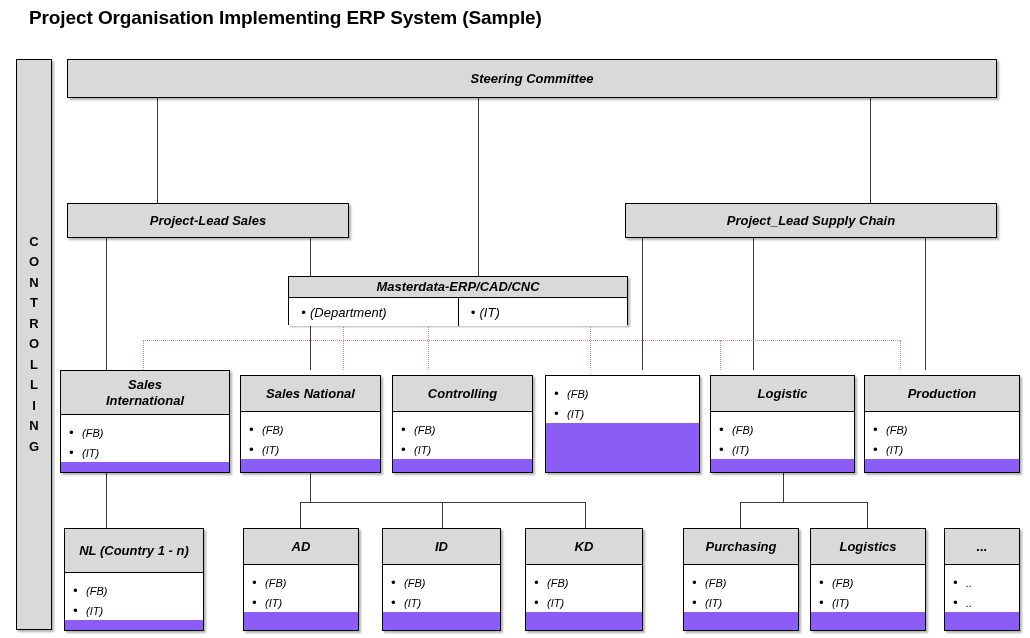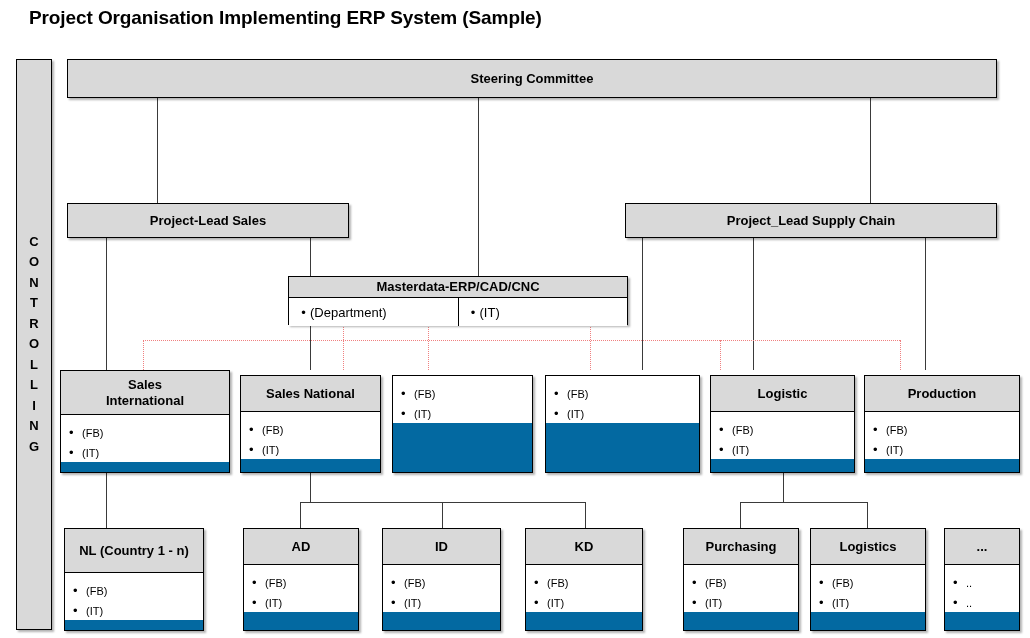--- a/index.html
+++ b/index.html
@@ -29,23 +29,24 @@
     color: #000000;
     letter-spacing: -0.1px;
     white-space: nowrap;
   }
 
   
   .node {
     position: absolute;
     box-sizing: border-box;
     border: 1px solid #000000;
-    background: #0369a1;
+    background: #8b5cf6;
     box-shadow: 2px 2px 2px rgba(0,0,0,0.30);
     z-index: 5;
+    font-style: italic;
   }
   .node .hdr {
     box-sizing: border-box;
     background: #d9d9d9;
     color: #000000;
     font-weight: bold;
     font-size: 13px;
     text-align: center;
     display: flex;
     align-items: center;
@@ -240,20 +241,21 @@
 
   <div class="node with-body" style="left:240px; top:375px; width:141px; height:98px;">
     <div class="hdr">Sales National</div>
     <div class="body">
       <div class="bullet">(FB)</div>
       <div class="bullet">(IT)</div>
     </div>
   </div>
 
   <div class="node with-body" style="left:392px; top:375px; width:141px; height:98px;">
+    <div class="hdr">Controlling</div>
     <div class="body">
       <div class="bullet">(FB)</div>
       <div class="bullet">(IT)</div>
     </div>
   </div>
 
   <div class="node with-body" style="left:545px; top:375px; width:155px; height:98px;">
     <div class="body">
       <div class="bullet">(FB)</div>
       <div class="bullet">(IT)</div>

